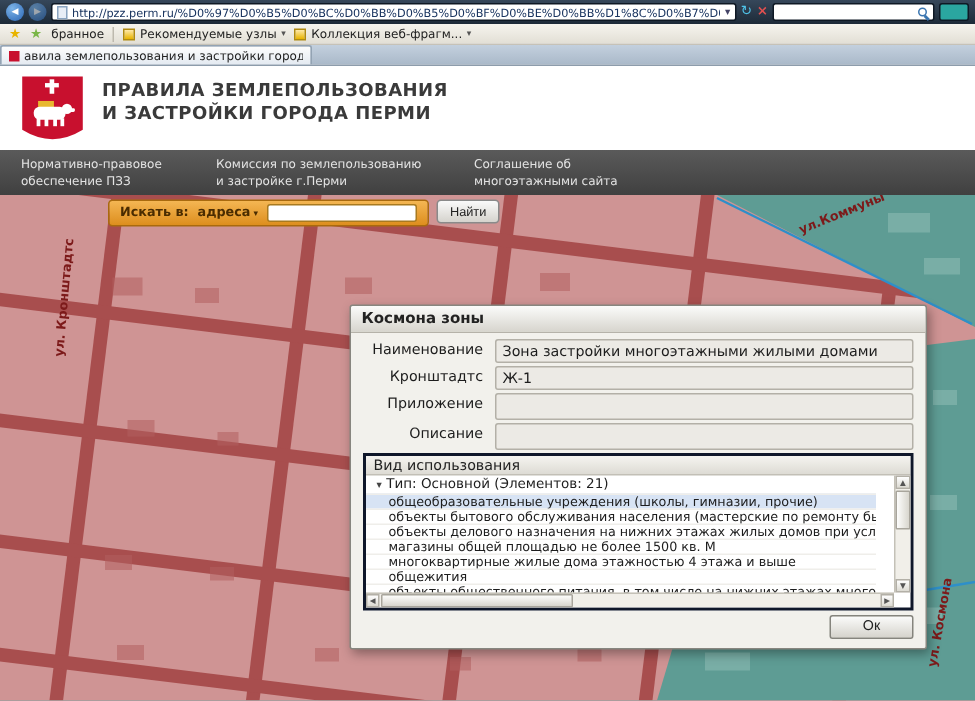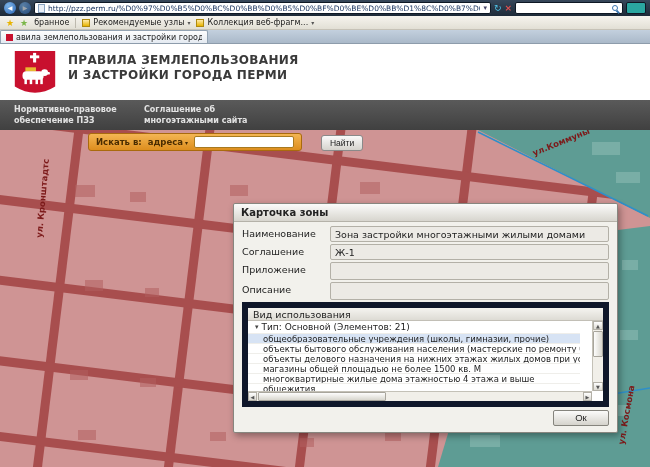--- a/index.html
+++ b/index.html
@@ -48,52 +48,52 @@
   
   .site-header{position:absolute;left:0;top:44px;width:650px;height:71px;background:#fff}
   .logo{position:absolute;left:13px;top:6px;width:44px;height:50px}
   .title-wrap{position:absolute;left:68px;top:9px}
   .site-title{font-size:12px;font-weight:bold;color:#3a3a3a;line-height:15px;letter-spacing:.3px}
   .site-sub{font-size:8px;color:#999;margin-top:17px}
 
   
   .nav-bar{position:absolute;left:0;top:100px;width:650px;height:30px;
     background:linear-gradient(#5a5a5a,#404040);display:flex;padding-left:14px}
-  .nav-item{font-size:8px;font-weight:bold;color:#e3e3e3;line-height:11px;padding-top:4px}
+  .nav-item{font-size:8px;font-weight:normal;color:#e3e3e3;line-height:11px;padding-top:4px}
   .nav-item.w1{width:130px}.nav-item.w2{width:172px}.nav-item.w3{width:122px}.nav-item.w4{width:145px}
 
   
   .map-wrap{position:absolute;left:0;top:130px;width:650px;height:337px}
   .map-svg{display:block;width:650px;height:337px}
   .street-label{font-size:8.5px;font-weight:bold;fill:#7c1a1a}
 
   
-  .search-bar{position:absolute;left:88px;top:133px;display:flex;align-items:flex-end;gap:19px}
+  .search-bar{position:absolute;left:72px;top:133px;display:flex;align-items:flex-start;gap:5px}
   .search-pill{height:18px;background:linear-gradient(#f4b653,#dd8e1e);border:1px solid #a96a0e;border-radius:3px;
     display:flex;align-items:center;gap:6px;padding:0 7px}
   .search-label{font-size:8.5px;font-weight:bold;color:#4a2c00;white-space:nowrap}
   .search-mode{font-size:8.5px;font-weight:bold;color:#4a2c00;display:flex;align-items:center;gap:2px;white-space:nowrap}
   .search-mode .dd{color:#4a2c00}
   .search-input{width:100px;height:12px;background:#fff;border:1px solid #a87a20;border-radius:2px}
   .find-btn{height:16px;padding:0 8px;background:linear-gradient(#fafafa,#d5d3cd);border:1px solid #8a8a8a;
     border-radius:3px;font-size:8.5px;color:#222;line-height:14px}
 
   
   .dialog{position:absolute;left:233px;top:203px;width:385px;height:230px;
     background:#f2f1ec;border:1px solid #87867f;border-radius:2px;box-shadow:2px 3px 7px rgba(0,0,0,.35)}
   .dlg-title{height:18px;background:linear-gradient(#fbfbfa,#d7d5ce);border-bottom:1px solid #b5b2a9;
     font-size:10px;font-weight:bold;color:#222;line-height:18px;padding-left:7px;border-radius:2px 2px 0 0}
   .dlg-fields{padding:4px 8px 0 8px}
   .f-row{display:flex;margin-bottom:2px}
-  .f-label{width:88px;text-align:left;padding:2px 8px 0 0;font-size:9.5px;color:#1d1d1d;flex:0 0 auto}
+  .f-label{width:88px;text-align:right;padding:2px 8px 0 0;font-size:9.5px;color:#1d1d1d;flex:0 0 auto}
   .f-box{flex:1;background:#eceae5;border:1px solid #b3b0a7;border-radius:2px;height:16px;
     font-size:9.5px;color:#1d1d1d;padding:2px 4px 0 4px;overflow:hidden;white-space:nowrap}
   .f-box.tall{height:18px}
   .usage-panel{position:absolute;left:8px;right:8px;top:98px;height:105px;
-    background:#fff;border:6px solid #0f172a;overflow:hidden}
+    background:#fff;border:2px solid #0f172a;overflow:hidden}
   .usage-header{height:13px;background:linear-gradient(#f5f4f0,#dddbd4);border-bottom:1px solid #c2bfb6;
     font-size:9.5px;color:#222;line-height:13px;padding-left:5px}
   .tree-row{height:12px;display:flex;align-items:center;gap:3px;padding-left:7px;font-size:9px;color:#1d1d1d}
   .tree-tgl{font-size:7px;color:#444}
   .u-row{height:10px;line-height:10px;font-size:8.5px;color:#1d1d1d;padding-left:15px;
     white-space:nowrap;overflow:hidden;border-top:1px solid #efeeea;margin-right:23px}
   .u-row.sel{background:#d7e3f4}
   .vscroll{position:absolute;right:0;top:13px;bottom:10px;width:11px;background:#f1efe9;border-left:1px solid #c4c1b7}
   .vscroll .arr{position:absolute;left:0;width:10px;height:9px;background:linear-gradient(#fefefe,#dcdad2);
     border:1px solid #b3b0a7;font-size:5px;text-align:center;line-height:8px;color:#555}
@@ -173,20 +173,24 @@
       <div class="site-title">ПРАВИЛА ЗЕМЛЕПОЛЬЗОВАНИЯ</div>
       <div class="site-title">И ЗАСТРОЙКИ ГОРОДА ПЕРМИ</div>
       <div class="site-sub">www.pzz.perm.ru</div>
     </div>
   </div>
 
   <div class="nav-bar">
     <div class="nav-item w1">
       <div>Нормативно-правовое</div>
       <div>обеспечение ПЗЗ</div>
+    </div>
+    <div class="nav-item w2">
+      <div>Комиссия по землепользованию</div>
+      <div>и застройке г.Перми</div>
     </div>
     <div class="nav-item w4">
       <div>Соглашение об</div>
       <div>многоэтажными сайта</div>
     </div>
   </div>
 
   <div class="map-wrap">
     <svg class="map-svg" viewBox="0 0 650 337">
       <rect width="650" height="337" fill="#cf9494"></rect>
@@ -249,28 +253,28 @@
       <span class="search-mode">
         <span>адреса</span>
         <span class="dd">▾</span>
       </span>
       <span class="search-input"></span>
     </div>
     <button class="find-btn">Найти</button>
   </div>
 
   <div class="dialog">
-    <div class="dlg-title">Карточка зоны</div>
+    <div class="dlg-title">Космона зоны</div>
     <div class="dlg-fields">
       <div class="f-row">
         <span class="f-label">Наименование</span>
         <span class="f-box">Зона застройки многоэтажными жилыми домами</span>
       </div>
       <div class="f-row">
-        <span class="f-label">Соглашение</span>
+        <span class="f-label">Кронштадтс</span>
         <span class="f-box">Ж-1</span>
       </div>
       <div class="f-row">
         <span class="f-label">Приложение</span>
         <span class="f-box tall"></span>
       </div>
       <div class="f-row">
         <span class="f-label">Описание</span>
         <span class="f-box tall"></span>
       </div>

